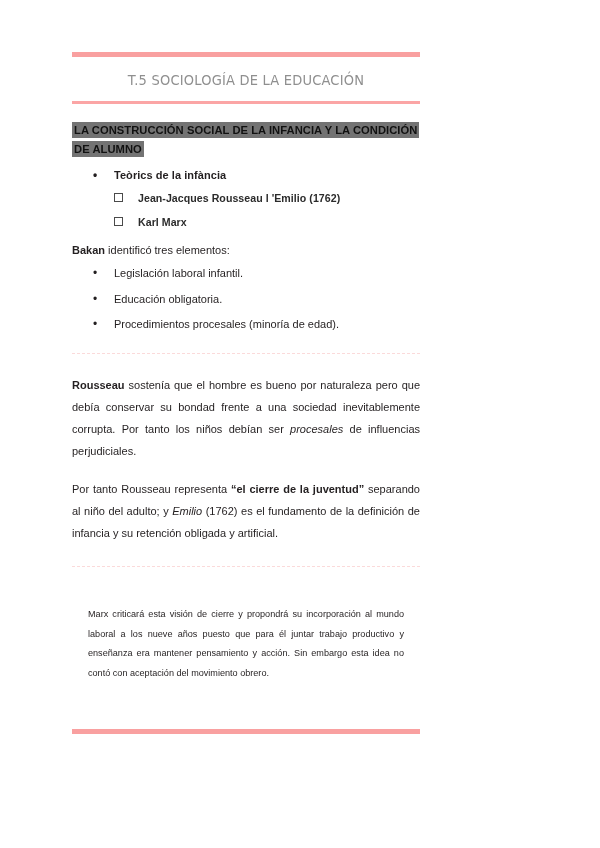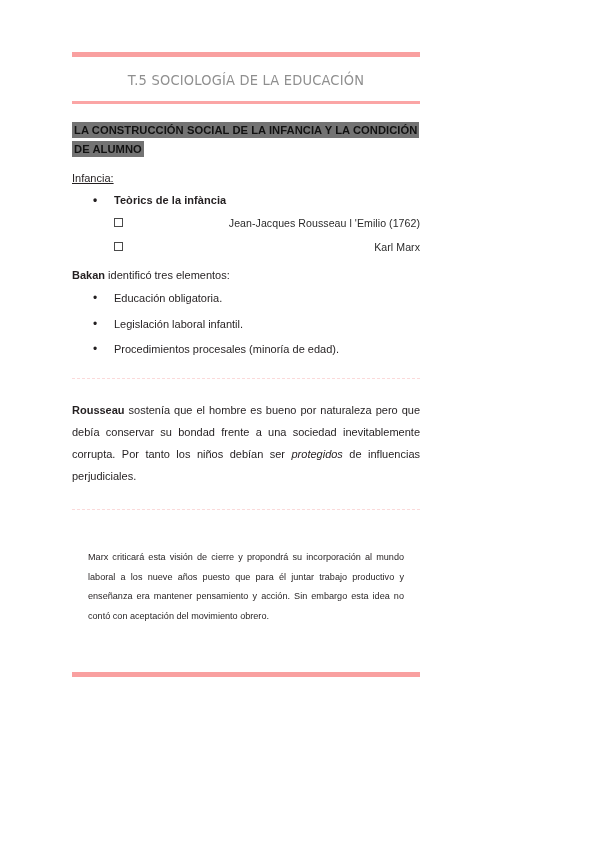--- a/index.html
+++ b/index.html
@@ -122,25 +122,24 @@
   ul.lvl2 {
     list-style: none;
     margin: 10px 0 0 0;
     padding: 0;
     font-weight: normal;
   }
   ul.lvl2 > li.b2 {
     position: relative;
     padding-left: 24px;
     font-size: 10.6px;
-    font-weight: normal;
+    font-weight: bold;
     line-height: 1.2;
     margin-bottom: 11px;
     color: #2b2b2b;
-    text-align: right;
   }
   ul.lvl2 > li.b2::before {
     content: "";
     position: absolute;
     left: 0px;
     top: 1px;
     width: 7px;
     height: 7px;
     border: 1px solid #4a4a4a;
     background: #ffffff;
@@ -214,52 +213,52 @@
   <div class="sp-before-r2"></div>
 
   <hr class="rule-thin">
 
   <div class="sp-after-r2"></div>
 
   <div class="section-heading-wrap">
     <span class="section-heading">LA CONSTRUCCIÓN SOCIAL DE LA INFANCIA Y LA CONDICIÓN DE ALUMNO</span>
   </div>
 
-  <div class="label-underline">Infancia:</div>
 
   <ul class="lvl1">
     <li class="b1">
       <span>Teòrics de la infància</span>
       <ul class="lvl2">
         <li class="b2">
           <span>Jean-Jacques Rousseau l 'Emilio (1762)</span>
         </li>
         <li class="b2">
           <span>Karl Marx</span>
         </li>
       </ul>
     </li>
   </ul>
 
   <div class="lead-line">
     <b>Bakan</b><span> identificó tres elementos:</span>
   </div>
 
   <ul class="plain">
+    <li class="bp">Legislación laboral infantil.</li>
     <li class="bp">Educación obligatoria.</li>
-    <li class="bp">Legislación laboral infantil.</li>
     <li class="bp">Procedimientos procesales (minoría de edad).</li>
   </ul>
 
   <div class="sp-before-dash"></div>
   <hr class="rule-dashed">
 
-  <p class="body first"><b>Rousseau</b><span> sostenía que el hombre es bueno por naturaleza pero que debía conservar su bondad frente a una sociedad inevitablemente corrupta. Por tanto los niños debían ser </span><i>protegidos</i><span> de influencias perjudiciales.</span></p>
-
-
+  <p class="body first"><b>Rousseau</b><span> sostenía que el hombre es bueno por naturaleza pero que debía conservar su bondad frente a una sociedad inevitablemente corrupta. Por tanto los niños debían ser </span><i>procesales</i><span> de influencias perjudiciales.</span></p>
+
+
+  <p class="body"><span>Por tanto Rousseau representa </span><b>“el cierre de la juventud”</b><span> separando al niño del adulto; y </span><i>Emilio</i><span> (1762) es el fundamento de la definición de infancia y su retención obligada y artificial.</span></p>
 
   <div class="sp-after-dash"></div>
   <hr class="rule-dashed">
 
   <div class="sp-small-top"></div>
 
   <p class="small">Marx criticará esta visión de cierre y propondrá su incorporación al mundo laboral a los nueve años puesto que para él juntar trabajo productivo y enseñanza era mantener pensamiento y acción. Sin embargo esta idea no contó con aceptación del movimiento obrero.</p>
 
   <div class="sp-small-bot"></div>
 

